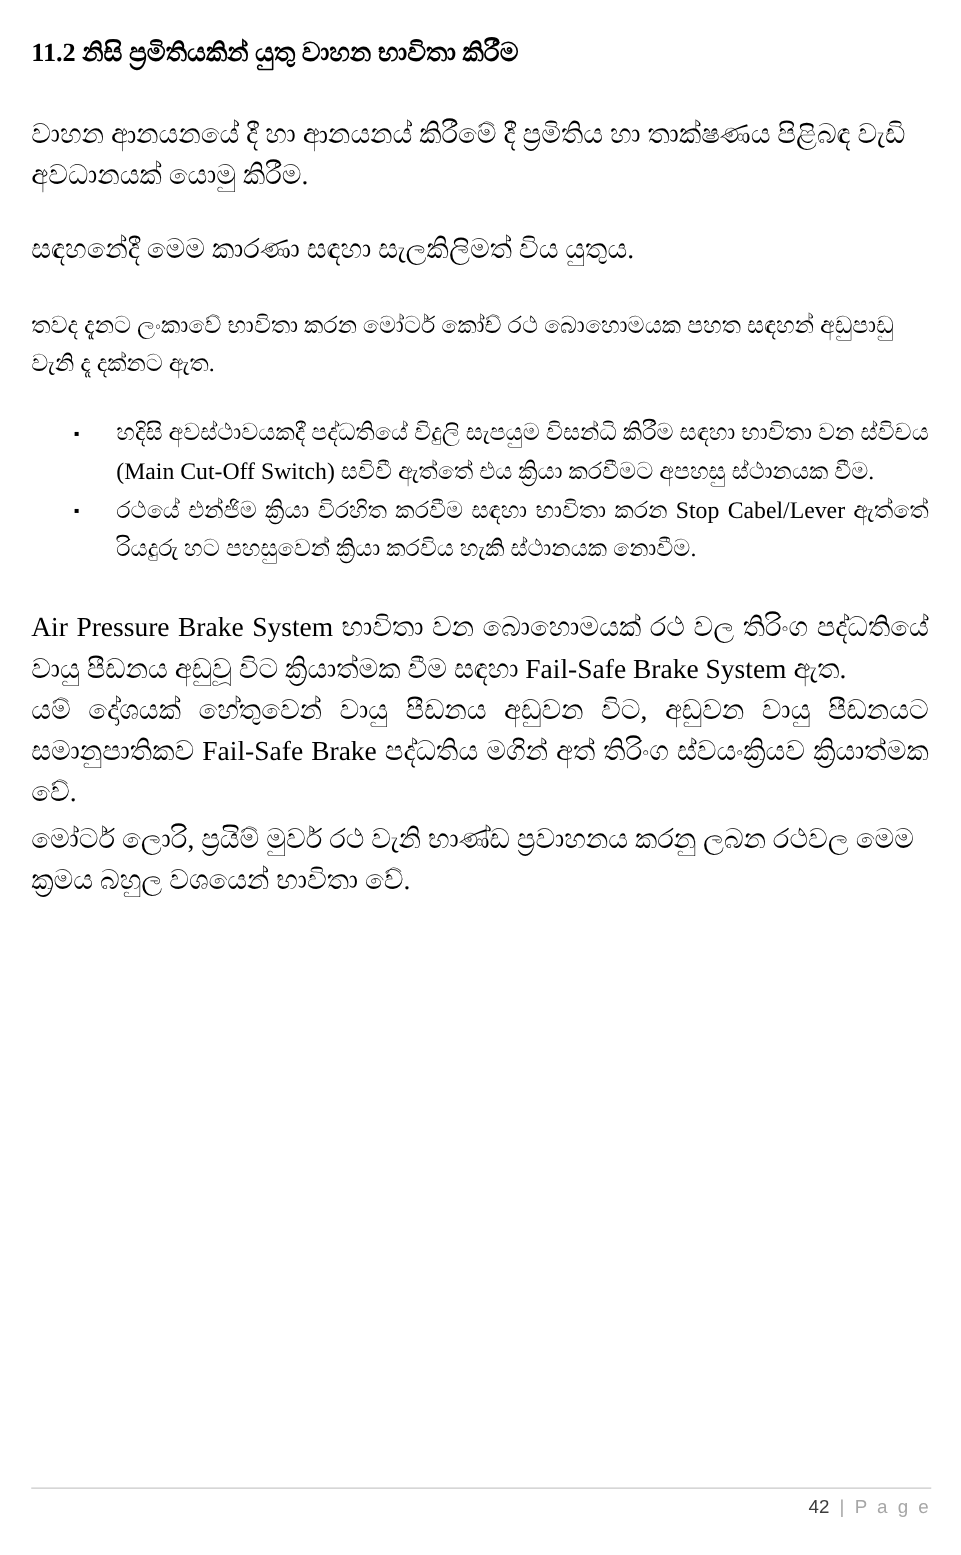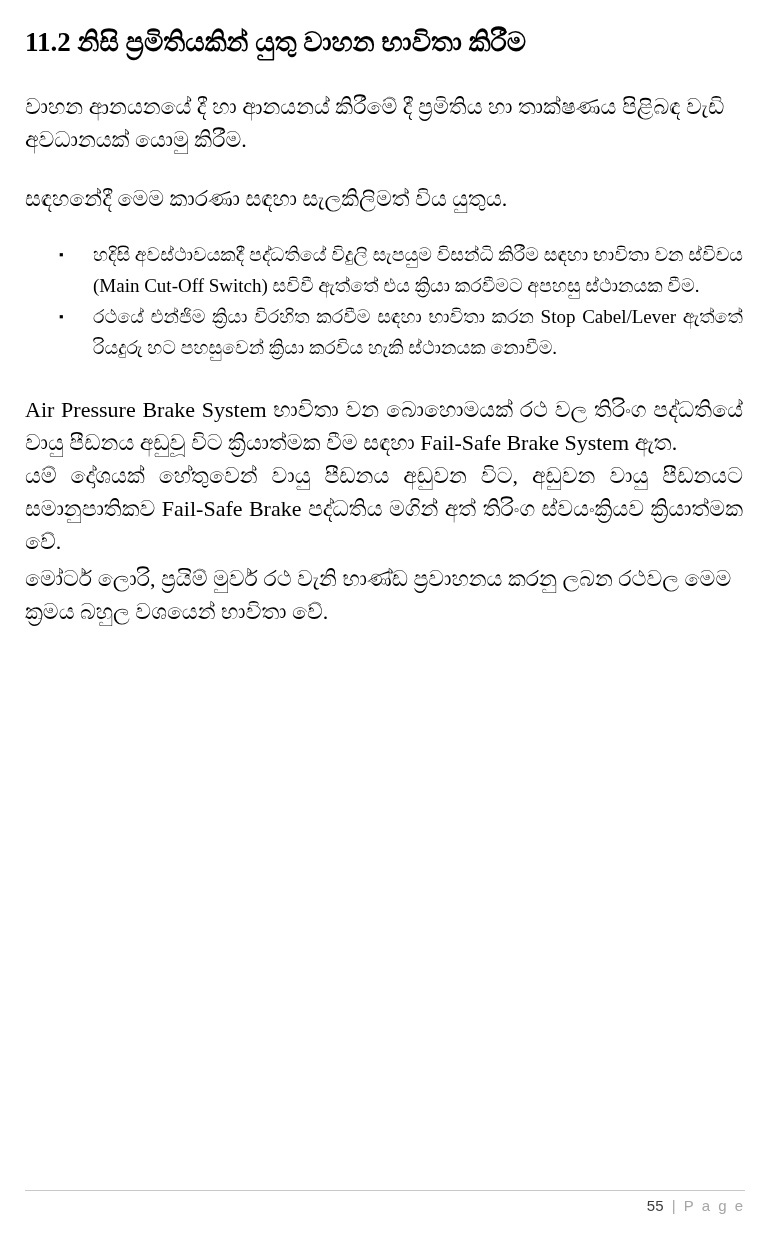--- a/index.html
+++ b/index.html
@@ -14,21 +14,21 @@
     background: #ffffff;
     color: #000000;
     font-family: "Liberation Serif", serif;
     overflow: hidden;
     box-sizing: border-box;
   }
   .content {
     padding: 24px 26px 0 25px;
   }
   .doc-heading {
-    font-size: 27px;
+    font-size: 21px;
     line-height: 36px;
     font-weight: bold;
     margin: 0;
   }
   p { margin: 0; }
   .para-lg {
     font-size: 22px;
     line-height: 33px;
   }
   .para-sm {
@@ -87,20 +87,21 @@
 <div class="page">
   <div class="content">
 
     <h1 class="doc-heading">11.2 නිසි ප්‍රමිතියකින් යුතු වාහන භාවිතා කිරීම</h1>
 
     <p class="para-lg mt-30">වාහන ආනයනයේ දී හා ආනයනය් කිරීමේ දී  ප්‍රමිතිය හා තාක්ෂණය පිළිබඳ වැඩි අවධානයක් යොමු කිරීම.</p>
 
     <p class="para-lg mt-26">සඳහනේදී මෙම කාරණා සඳහා සැලකිලිමත් විය යුතුය.</p>
 
 
+    <p class="para-sm mt-30">තවද දැනට ලංකාවේ භාවිතා කරන මෝටර් කෝච් රථ බොහොමයක පහත සඳහන් අඩුපාඩු වැනි දෑ දක්නට ඇත.</p>
 
     <div class="bullet-list">
       <div class="bullet-item">
         <span class="bullet-marker">▪</span>
         <span class="bullet-text">හදිසි අවස්ථාවයකදී පද්ධතියේ විදුලි සැපයුම විසන්ධි කිරීම සඳහා භාවිතා වන ස්විචය (Main Cut-Off Switch) සවිවී ඇත්තේ එය ක්‍රියා කරවීමට අපහසු ස්ථානයක වීම.</span>
       </div>
       <div class="bullet-item">
         <span class="bullet-marker">▪</span>
         <span class="bullet-text">රථයේ එන්ජිම ක්‍රියා විරහිත කරවීම සඳහා භාවිතා කරන Stop Cabel/Lever ඇත්තේ රියදුරු හට පහසුවෙන් ක්‍රියා කරවිය හැකි ස්ථානයක නොවීම.</span>
       </div>
@@ -110,17 +111,17 @@
     <p class="para-lg justify mt-30">Air Pressure Brake System භාවිතා වන බොහොමයක් රථ වල තිරිංග පද්ධතියේ වායු පීඩනය අඩුවූ විට ක්‍රියාත්මක වීම සඳහා Fail-Safe Brake System ඇත.</p>
 
     <p class="para-lg justify">යම් දෝශයක් හේතුවෙන් වායු පීඩනය අඩුවන විට, අඩුවන වායු පීඩනයට සමානුපාතිකව Fail-Safe Brake පද්ධතිය මගින් අත් තිරිංග ස්වයංක්‍රියව ක්‍රියාත්මක වේ.</p>
 
     <p class="para-lg mt-16">මෝටර් ලොරි, ප්‍රයිම් මුවර් රථ වැනි භාණ්ඩ ප්‍රවාහනය කරනු ලබන රථවල මෙම ක්‍රමය බහුල වශයෙන් භාවිතා වේ.</p>
 
 
   </div>
 
   <div class="page-footer">
-    <span class="footer-number">55</span>
+    <span class="footer-number">42</span>
     <span class="footer-sep">|</span>
     <span class="footer-label">P a g e</span>
   </div>
 </div>
 
 </body></html>

